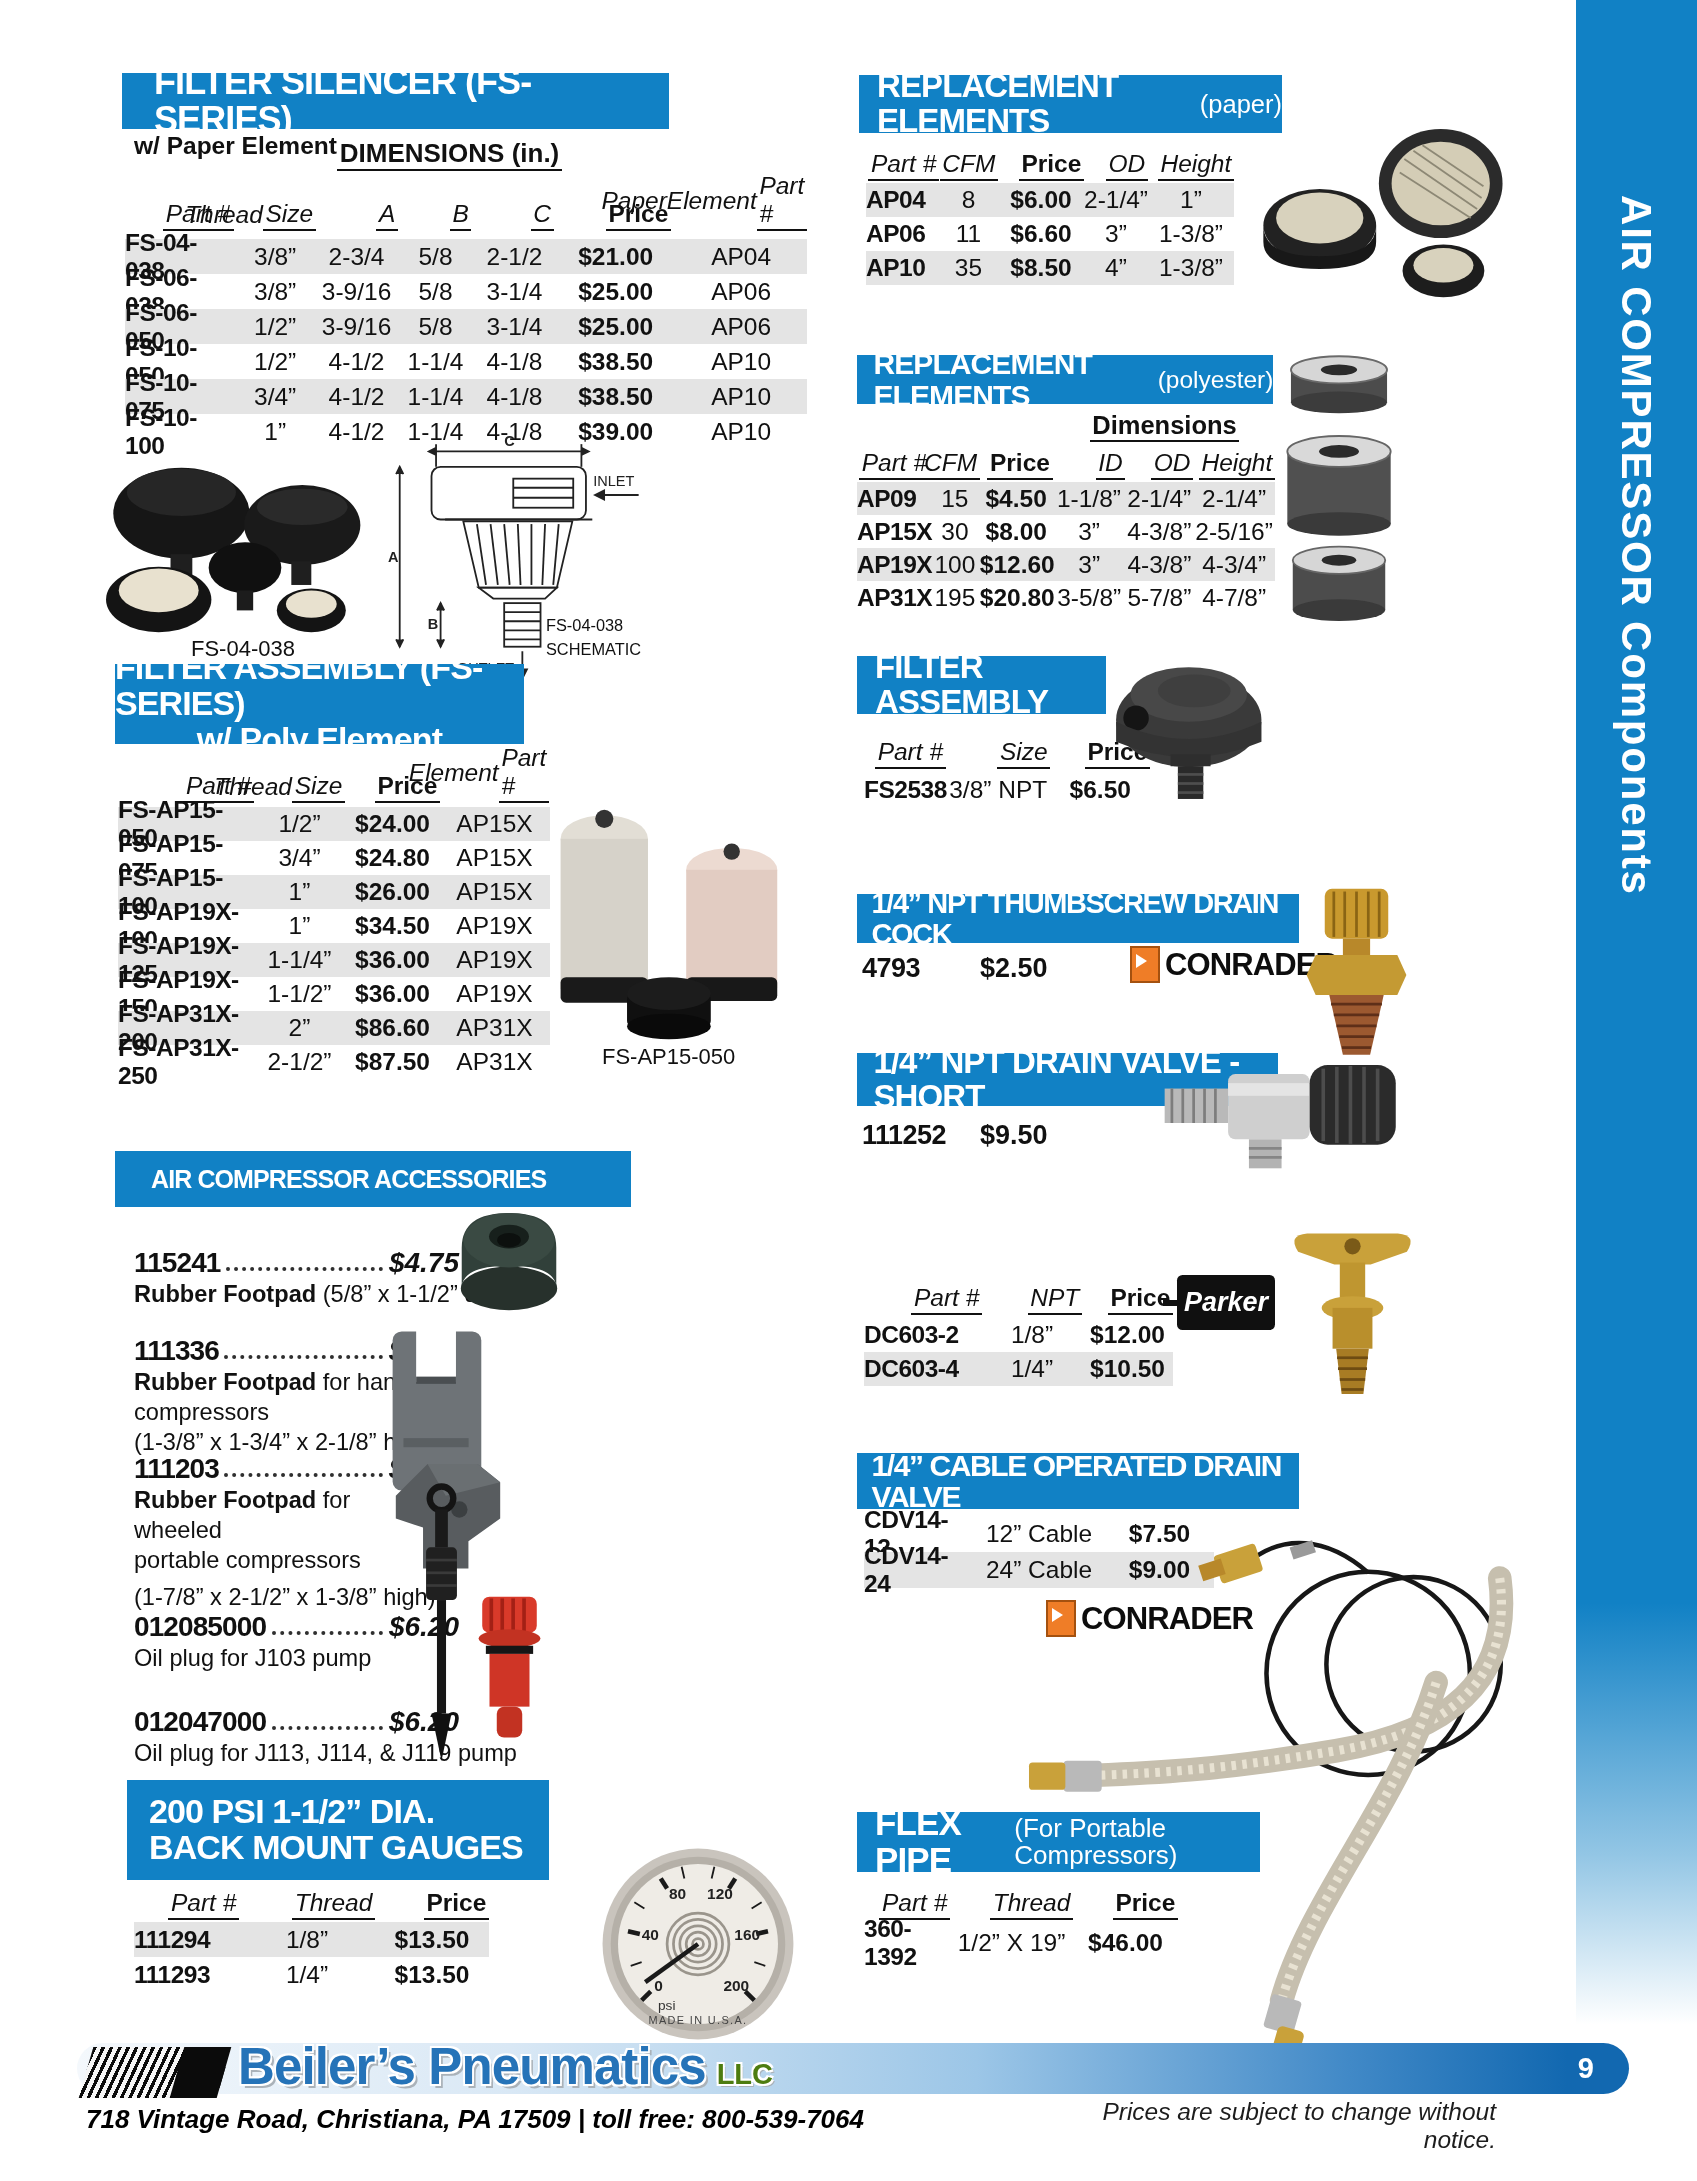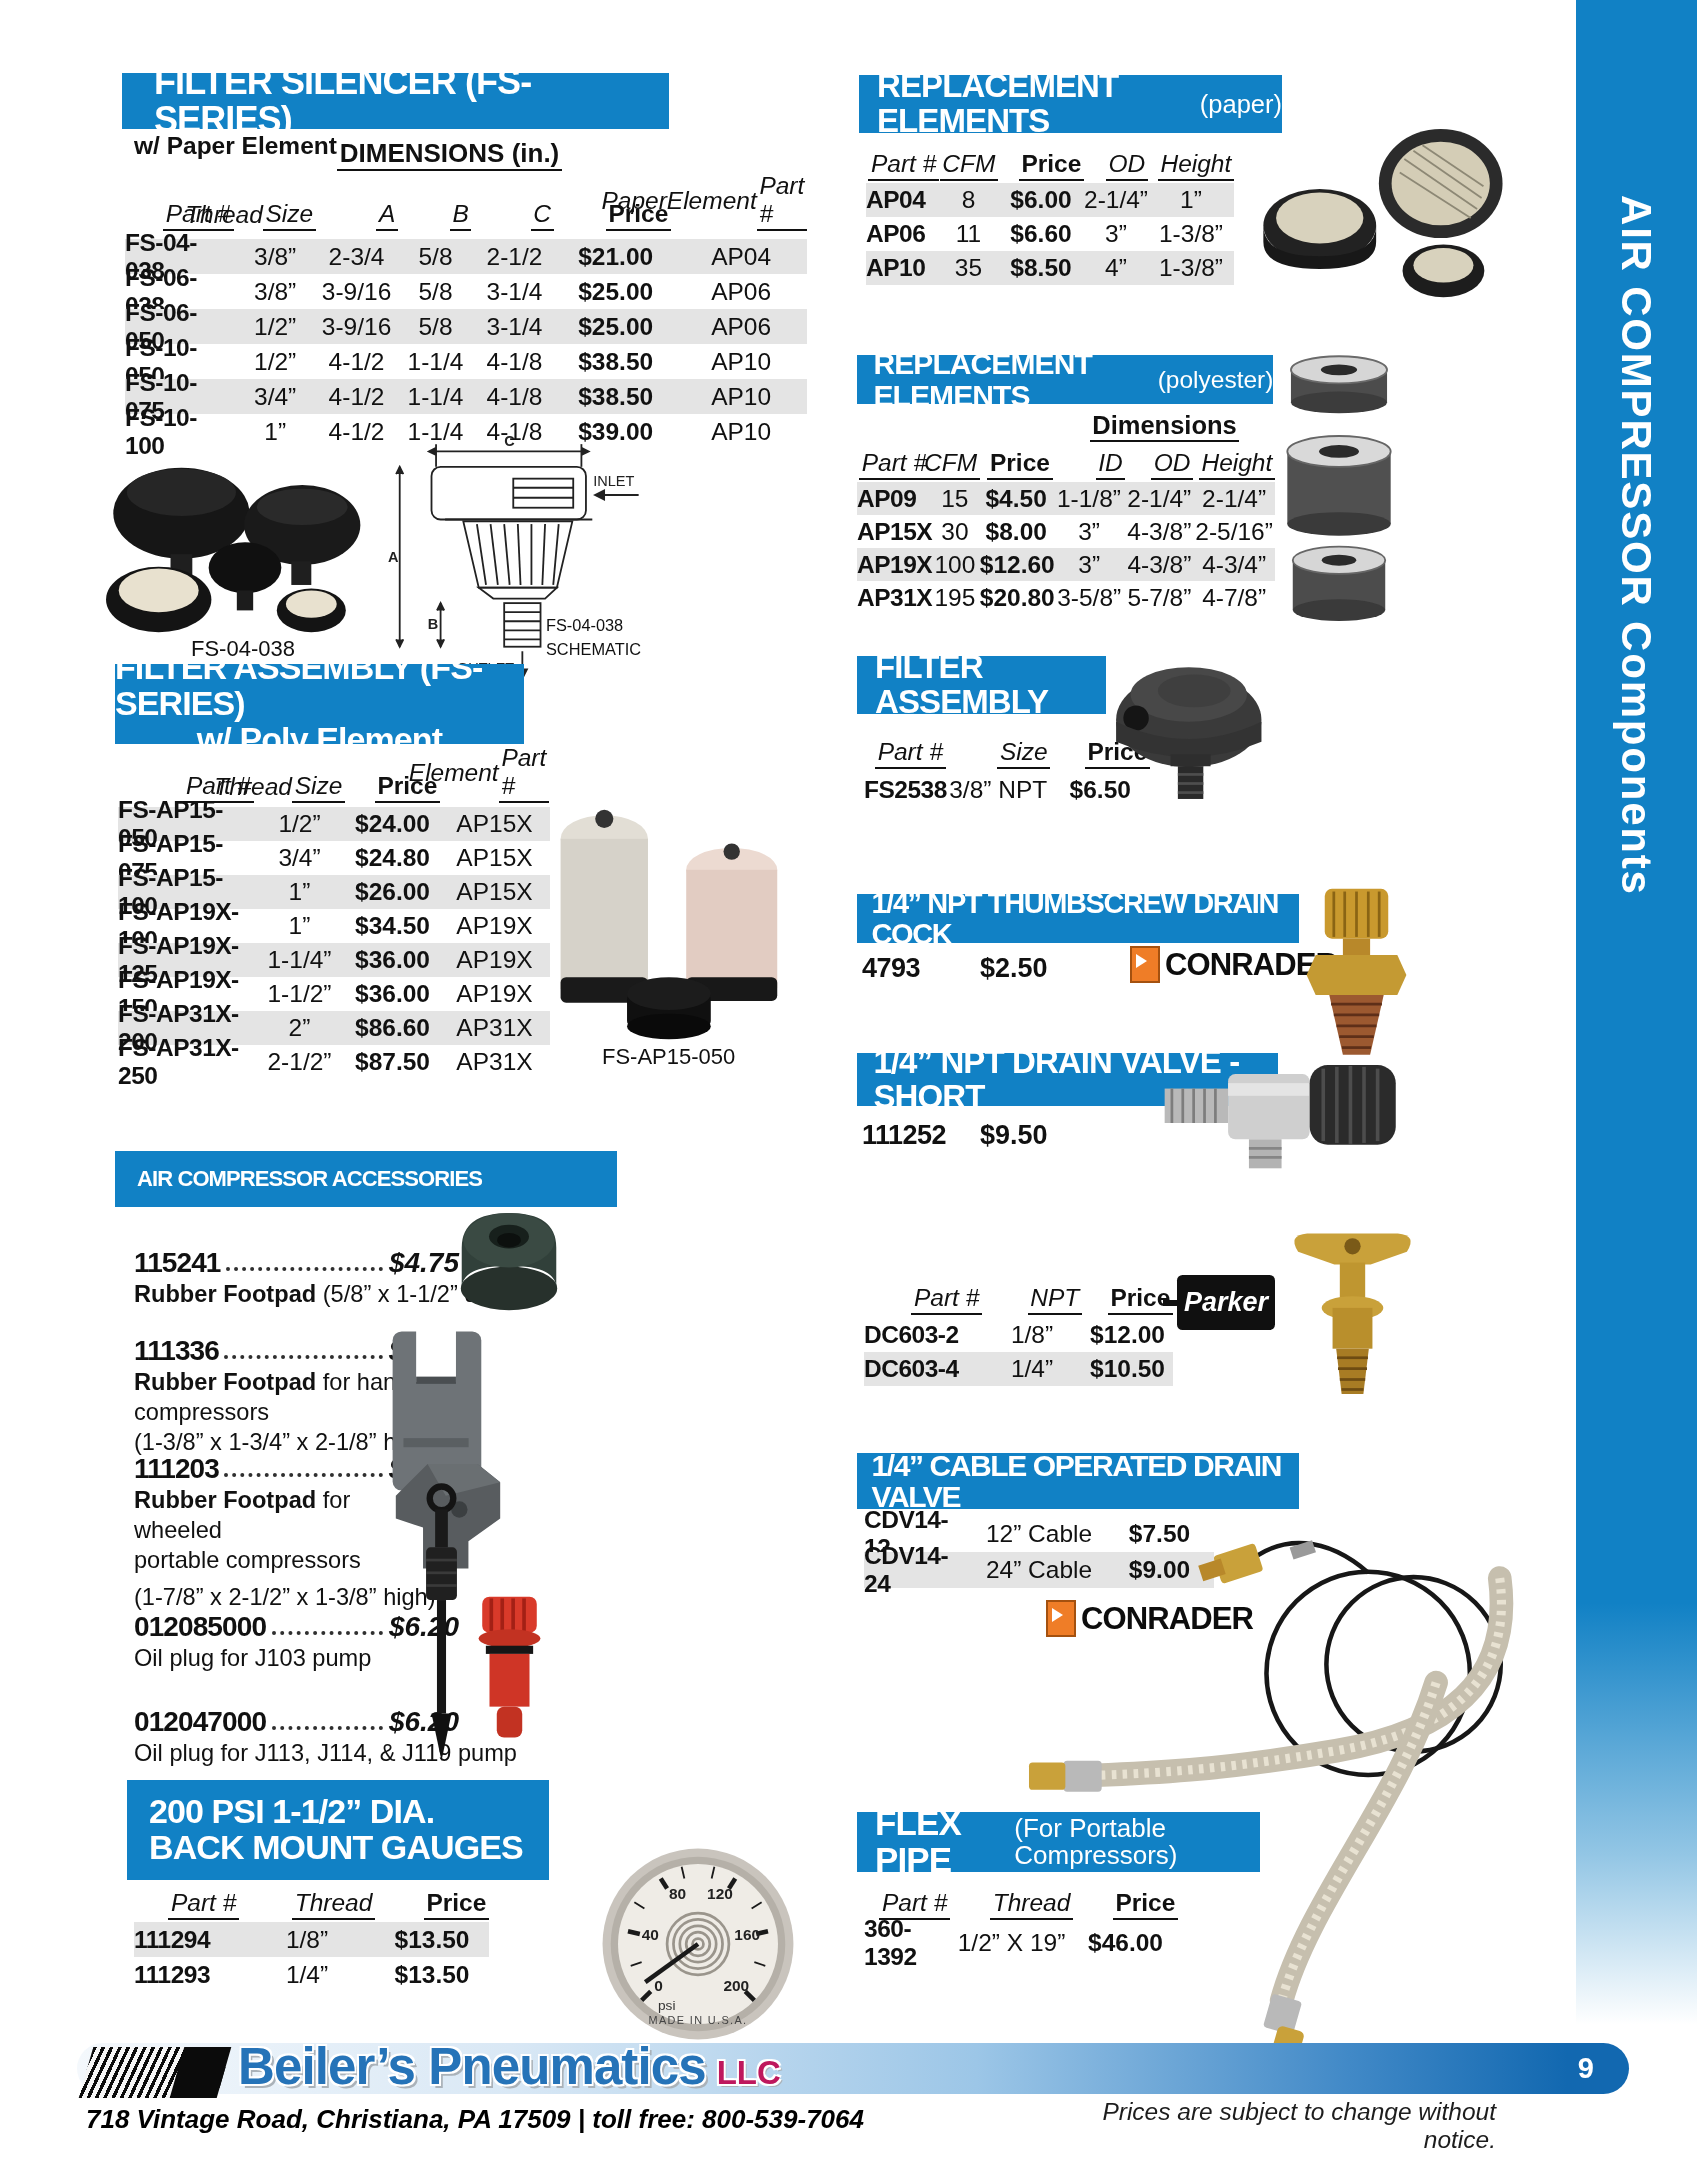--- a/index.html
+++ b/index.html
@@ -48,21 +48,21 @@
      font-weight:700;font-size:42px;color:#fff;letter-spacing:1.8px;white-space:nowrap}
   .footer-bar{position:absolute;left:77px;top:2043px;width:1552px;height:51px;border-radius:25.5px;
      background:linear-gradient(90deg,#f4f8fc 0%,#d9e8f5 28%,#9cc6e7 58%,#4189c7 82%,#1268b0 96%)}
   .page-num{position:absolute;right:35px;top:9px;font-size:29px;font-weight:700;color:#fff}
   .hatch{position:absolute;left:86px;top:2047px;width:138px;height:51px;transform:skewX(-16deg);
      background:repeating-linear-gradient(100deg,#0b0b0b 0 3.6px,#f6f6f6 3.6px 8.2px)}
   .hatch::after{content:"";position:absolute;right:0;top:0;width:34%;height:100%;background:#0b0b0b}
   .brand{position:absolute;left:238px;top:2037px;display:flex;align-items:baseline;gap:11px}
   .brand-name{font-size:51px;font-weight:800;letter-spacing:-0.9px;color:#2573b8;
      text-shadow:-1.8px -1.8px 0 #fff,1.8px -1.8px 0 #fff,-1.8px 1.8px 0 #fff,1.8px 1.8px 0 #fff,3.6px 3.6px 0 #aab2b9}
-  .brand-suffix{font-size:33px;font-weight:800;color:#be185d;
+  .brand-suffix{font-size:29px;font-weight:800;color:#4d7c0f;
      text-shadow:-1.8px -1.8px 0 #fff,1.8px -1.8px 0 #fff,-1.8px 1.8px 0 #fff,1.8px 1.8px 0 #fff,2.7px 2.7px 0 #aab2b9}
   .address{position:absolute;left:86px;top:2104px;font-size:26px;font-weight:700;font-style:italic;color:#000000}
   .note{position:absolute;left:1041px;top:2098px;width:455px;text-align:right;
      font-size:24.5px;font-style:italic;color:#1d1d1d}
   .cap{position:absolute;font-size:22px;color:#111}
   svg{display:block}
 </style>
 </head>
 <body>
 
@@ -302,21 +302,21 @@
       <rect x="165" y="92" width="100" height="130" fill="#e2ccc2"></rect>
       <circle cx="215" cy="72" r="9" fill="#333"></circle>
       <rect x="165" y="210" width="100" height="26" rx="6" fill="#181818"></rect>
       <rect x="100" y="228" width="92" height="36" rx="6" fill="#101010"></rect>
       <ellipse cx="146" cy="228" rx="46" ry="18" fill="#1c1c1c"></ellipse>
       <ellipse cx="146" cy="264" rx="46" ry="14" fill="#0a0a0a"></ellipse>
     </svg>
   </div>
   <div class="cap" style="left:602px;top:1044px">FS-AP15-050</div>
 
-  <div class="hdr" style="left:115px;top:1151px;width:480px;height:56px;font-size:22px;padding-left:22px">
+  <div class="hdr" style="left:115px;top:1151px;width:480px;height:56px;font-size:25px;padding-left:36px">
     <span>AIR COMPRESSOR ACCESSORIES</span>
   </div>
 
   <div class="abs" style="left:134px;top:1247px;width:400px">
     <div class="ldr-row">
       <span class="ldr-num">115241</span>
       <span class="ldr-dots"></span>
       <span class="ldr-price">$4.75</span>
     </div>
     <div class="desc"><span class="blk">Rubber Footpad</span><span> (5/8” x 1-1/2” diam.)</span></div>

